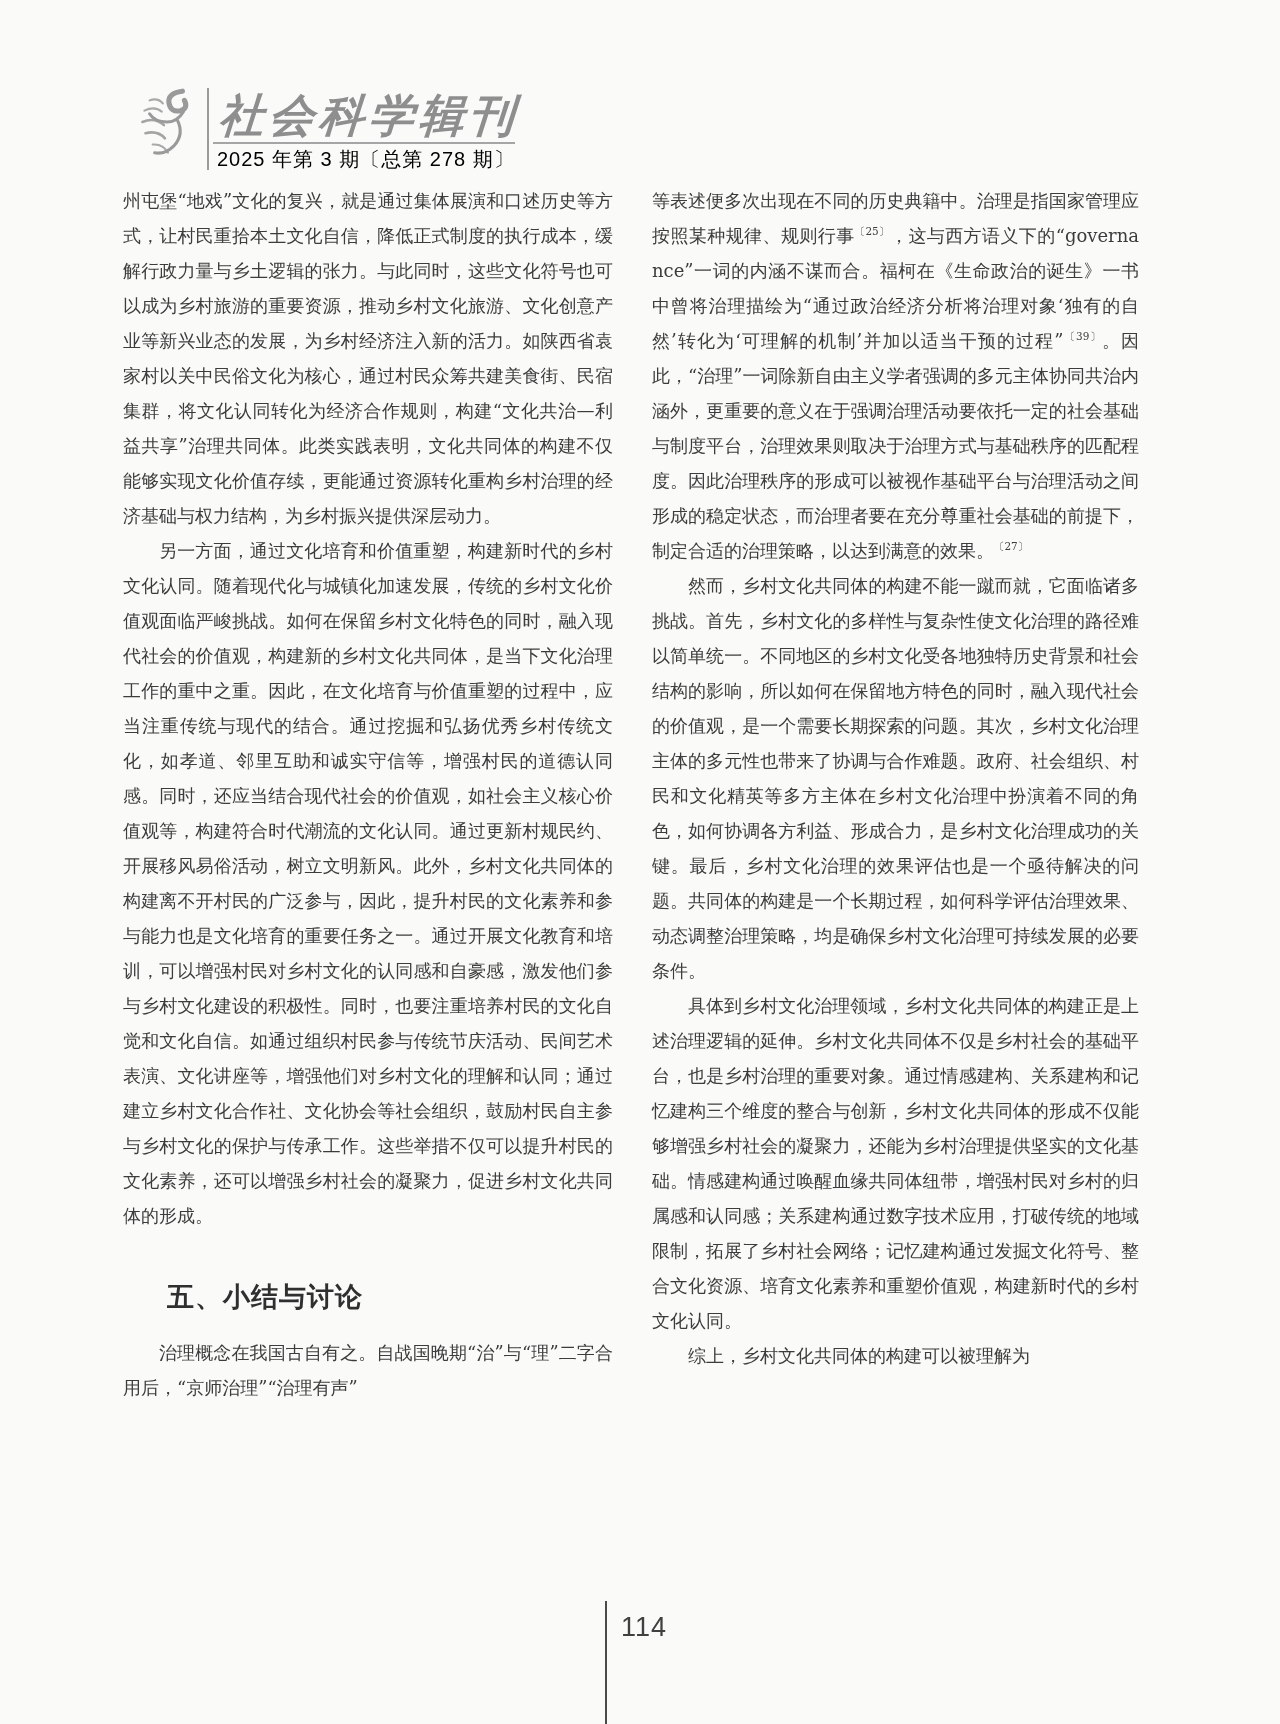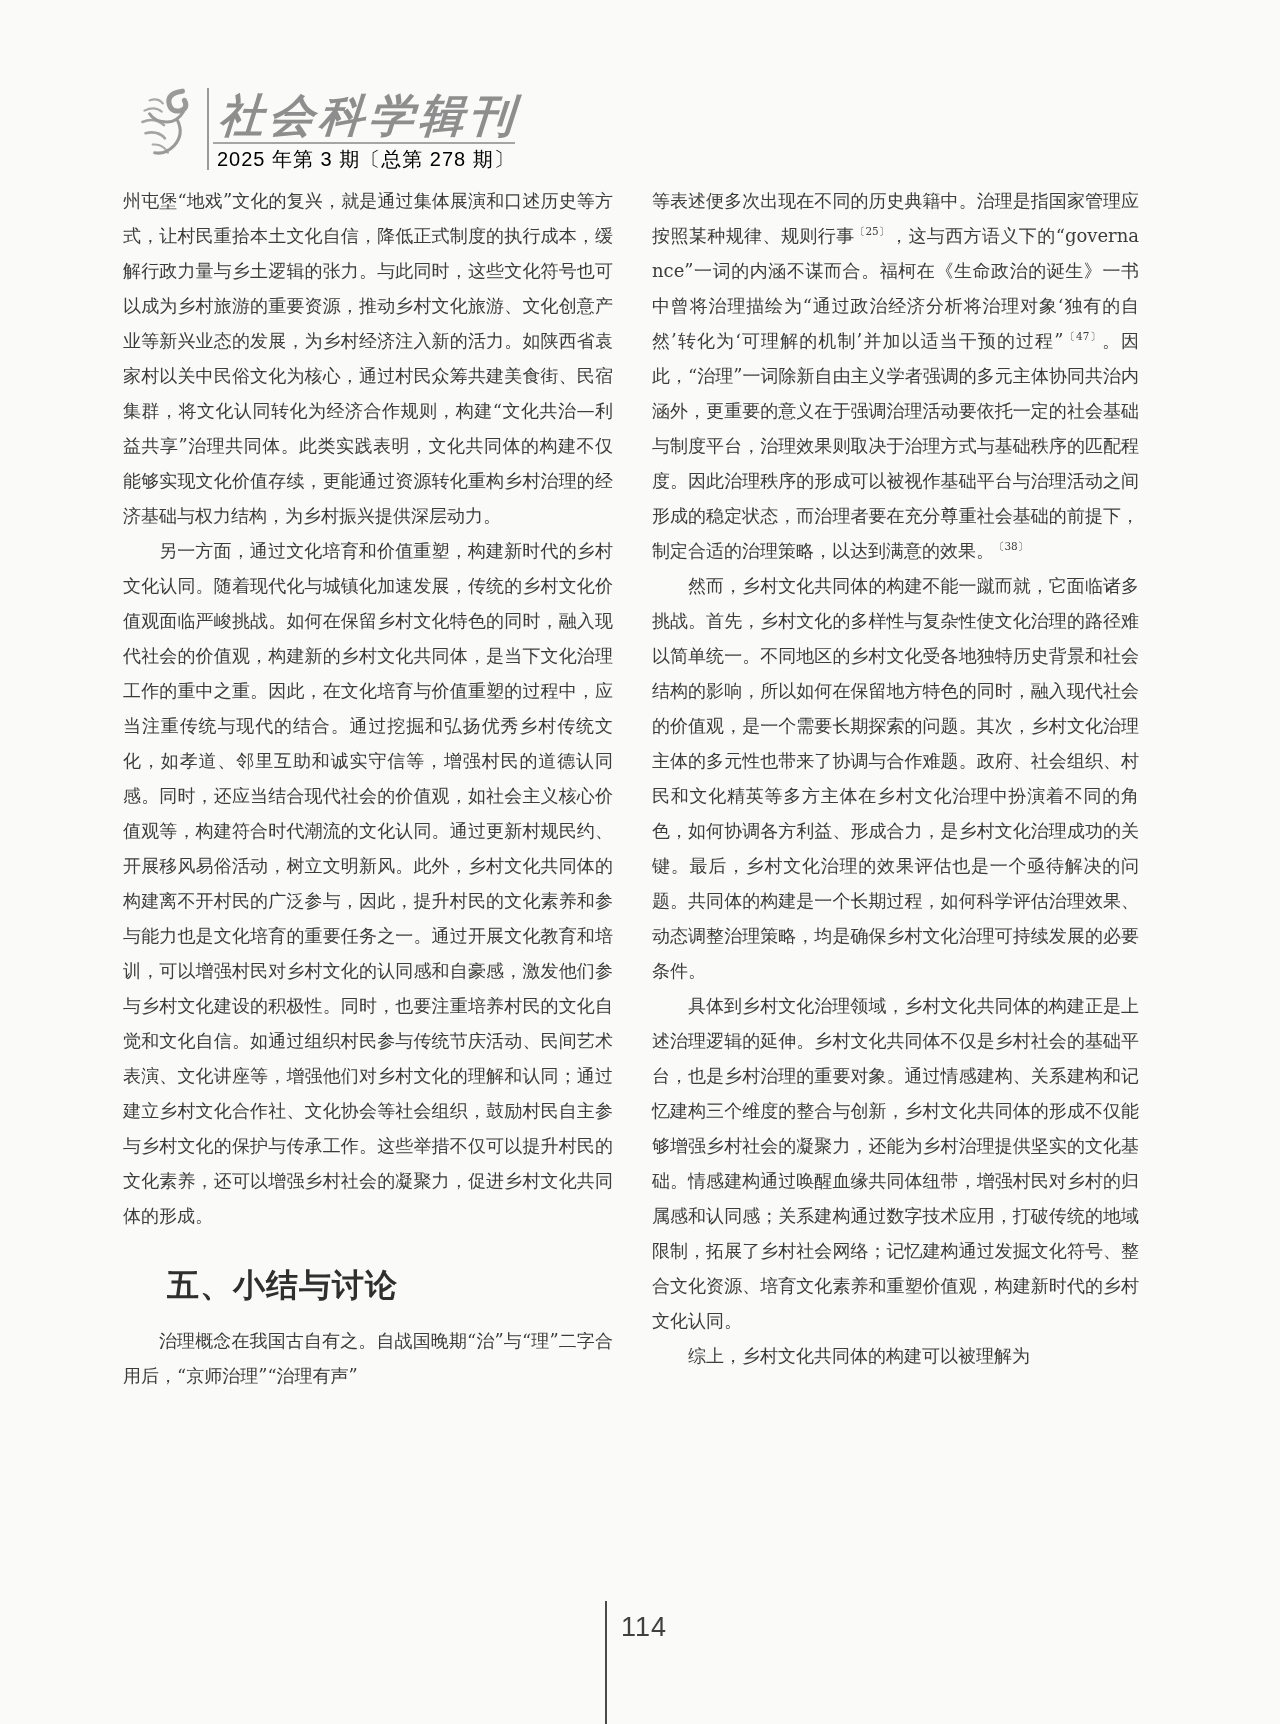--- a/index.html
+++ b/index.html
@@ -34,23 +34,23 @@
   .col-right{left:652px;width:487px;}
   .col p{
     margin:0;
     font-size:18px;line-height:35px;
     text-align:justify;text-justify:inter-ideograph;
     word-break:break-all;
   }
   .col p.indent{text-indent:2em;}
   .col p sup{font-size:0.58em;vertical-align:super;line-height:0;}
   .section-heading{
-    margin:36px 0 22px 44px;
+    margin:48px 0 22px 44px;
     font-family:"Liberation Sans","DejaVu Sans",sans-serif;
-    font-weight:bold;font-size:32px;line-height:32px;
+    font-weight:bold;font-size:27px;line-height:32px;
     color:#2f2f2f;letter-spacing:1px;
   }
   
   .footer-rule{position:absolute;left:605px;top:1601px;width:2px;height:123px;background:#4a4a4a;}
   .page-number{
     position:absolute;left:621px;top:1612px;
     font-family:"Liberation Sans","DejaVu Sans",sans-serif;
     font-size:27px;color:#404040;letter-spacing:1px;
   }
 </style>
@@ -77,20 +77,20 @@
 </div>
 
 <div class="col col-left">
   <p>州屯堡“地戏”文化的复兴，就是通过集体展演和口述历史等方式，让村民重拾本土文化自信，降低正式制度的执行成本，缓解行政力量与乡土逻辑的张力。与此同时，这些文化符号也可以成为乡村旅游的重要资源，推动乡村文化旅游、文化创意产业等新兴业态的发展，为乡村经济注入新的活力。如陕西省袁家村以关中民俗文化为核心，通过村民众筹共建美食街、民宿集群，将文化认同转化为经济合作规则，构建“文化共治—利益共享”治理共同体。此类实践表明，文化共同体的构建不仅能够实现文化价值存续，更能通过资源转化重构乡村治理的经济基础与权力结构，为乡村振兴提供深层动力。</p>
   <p class="indent">另一方面，通过文化培育和价值重塑，构建新时代的乡村文化认同。随着现代化与城镇化加速发展，传统的乡村文化价值观面临严峻挑战。如何在保留乡村文化特色的同时，融入现代社会的价值观，构建新的乡村文化共同体，是当下文化治理工作的重中之重。因此，在文化培育与价值重塑的过程中，应当注重传统与现代的结合。通过挖掘和弘扬优秀乡村传统文化，如孝道、邻里互助和诚实守信等，增强村民的道德认同感。同时，还应当结合现代社会的价值观，如社会主义核心价值观等，构建符合时代潮流的文化认同。通过更新村规民约、开展移风易俗活动，树立文明新风。此外，乡村文化共同体的构建离不开村民的广泛参与，因此，提升村民的文化素养和参与能力也是文化培育的重要任务之一。通过开展文化教育和培训，可以增强村民对乡村文化的认同感和自豪感，激发他们参与乡村文化建设的积极性。同时，也要注重培养村民的文化自觉和文化自信。如通过组织村民参与传统节庆活动、民间艺术表演、文化讲座等，增强他们对乡村文化的理解和认同；通过建立乡村文化合作社、文化协会等社会组织，鼓励村民自主参与乡村文化的保护与传承工作。这些举措不仅可以提升村民的文化素养，还可以增强乡村社会的凝聚力，促进乡村文化共同体的形成。</p>
   <h2 class="section-heading">五、小结与讨论</h2>
   <p class="indent">治理概念在我国古自有之。自战国晚期“治”与“理”二字合用后，“京师治理”“治理有声”</p>
 </div>
 
 <div class="col col-right">
-  <p>等表述便多次出现在不同的历史典籍中。治理是指国家管理应按照某种规律、规则行事<sup>〔25〕</sup>，这与西方语义下的“governance”一词的内涵不谋而合。福柯在《生命政治的诞生》一书中曾将治理描绘为“通过政治经济分析将治理对象‘独有的自然’转化为‘可理解的机制’并加以适当干预的过程”<sup>〔47〕</sup>。因此，“治理”一词除新自由主义学者强调的多元主体协同共治内涵外，更重要的意义在于强调治理活动要依托一定的社会基础与制度平台，治理效果则取决于治理方式与基础秩序的匹配程度。因此治理秩序的形成可以被视作基础平台与治理活动之间形成的稳定状态，而治理者要在充分尊重社会基础的前提下，制定合适的治理策略，以达到满意的效果。<sup>〔38〕</sup></p>
+  <p>等表述便多次出现在不同的历史典籍中。治理是指国家管理应按照某种规律、规则行事<sup>〔25〕</sup>，这与西方语义下的“governance”一词的内涵不谋而合。福柯在《生命政治的诞生》一书中曾将治理描绘为“通过政治经济分析将治理对象‘独有的自然’转化为‘可理解的机制’并加以适当干预的过程”<sup>〔39〕</sup>。因此，“治理”一词除新自由主义学者强调的多元主体协同共治内涵外，更重要的意义在于强调治理活动要依托一定的社会基础与制度平台，治理效果则取决于治理方式与基础秩序的匹配程度。因此治理秩序的形成可以被视作基础平台与治理活动之间形成的稳定状态，而治理者要在充分尊重社会基础的前提下，制定合适的治理策略，以达到满意的效果。<sup>〔27〕</sup></p>
   <p class="indent">然而，乡村文化共同体的构建不能一蹴而就，它面临诸多挑战。首先，乡村文化的多样性与复杂性使文化治理的路径难以简单统一。不同地区的乡村文化受各地独特历史背景和社会结构的影响，所以如何在保留地方特色的同时，融入现代社会的价值观，是一个需要长期探索的问题。其次，乡村文化治理主体的多元性也带来了协调与合作难题。政府、社会组织、村民和文化精英等多方主体在乡村文化治理中扮演着不同的角色，如何协调各方利益、形成合力，是乡村文化治理成功的关键。最后，乡村文化治理的效果评估也是一个亟待解决的问题。共同体的构建是一个长期过程，如何科学评估治理效果、动态调整治理策略，均是确保乡村文化治理可持续发展的必要条件。</p>
   <p class="indent">具体到乡村文化治理领域，乡村文化共同体的构建正是上述治理逻辑的延伸。乡村文化共同体不仅是乡村社会的基础平台，也是乡村治理的重要对象。通过情感建构、关系建构和记忆建构三个维度的整合与创新，乡村文化共同体的形成不仅能够增强乡村社会的凝聚力，还能为乡村治理提供坚实的文化基础。情感建构通过唤醒血缘共同体纽带，增强村民对乡村的归属感和认同感；关系建构通过数字技术应用，打破传统的地域限制，拓展了乡村社会网络；记忆建构通过发掘文化符号、整合文化资源、培育文化素养和重塑价值观，构建新时代的乡村文化认同。</p>
   <p class="indent">综上，乡村文化共同体的构建可以被理解为</p>
 </div>
 
 <div class="footer-rule"></div>
 <div class="page-number">114</div>
 
 </body></html>

